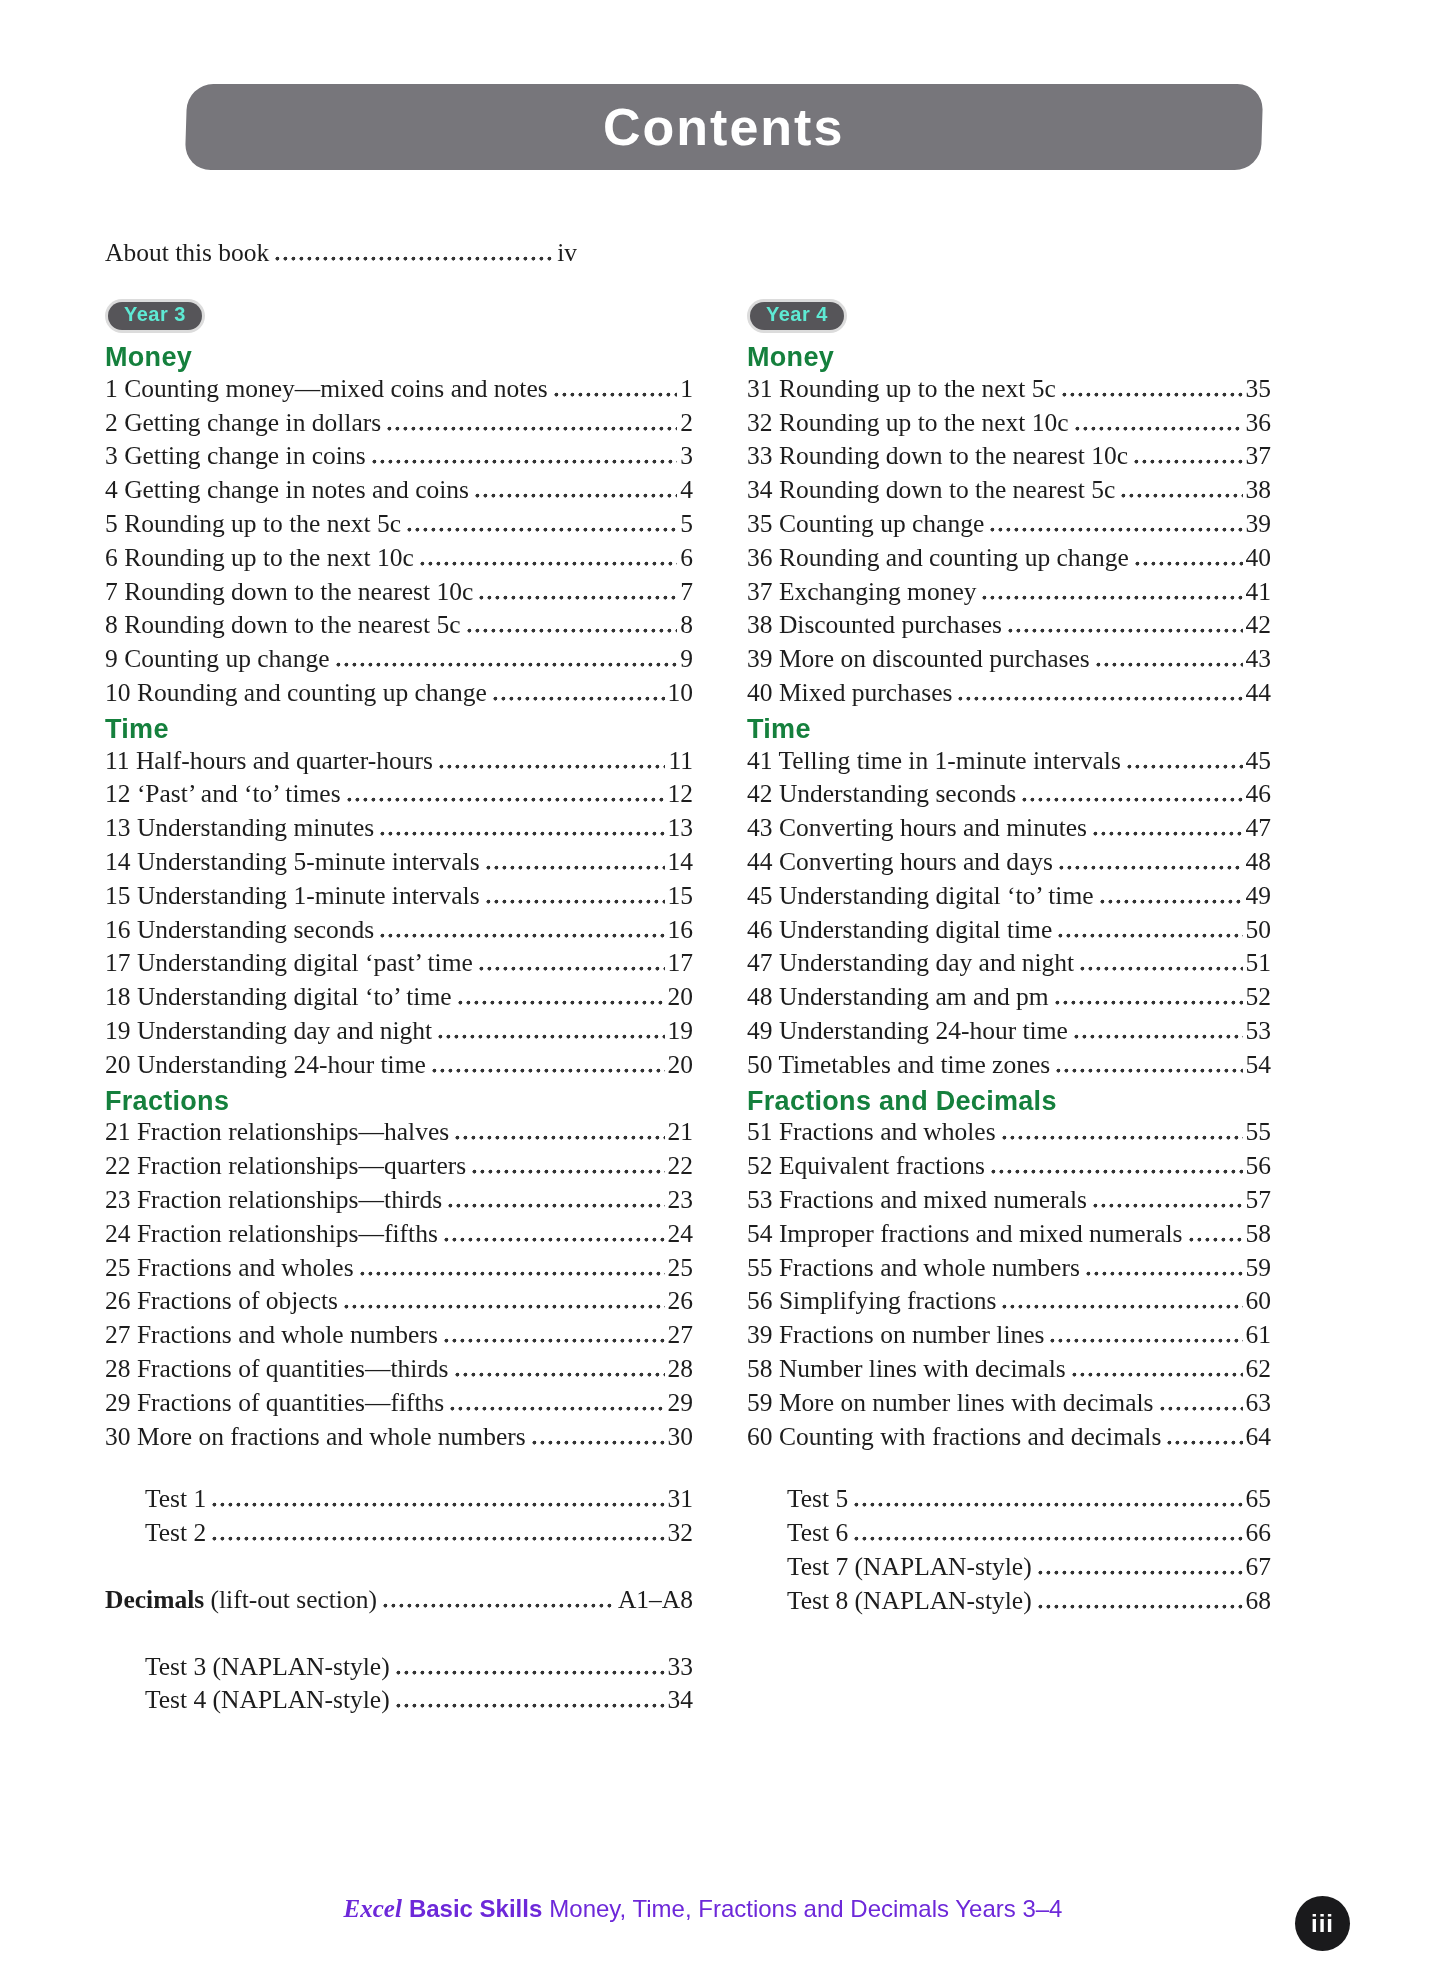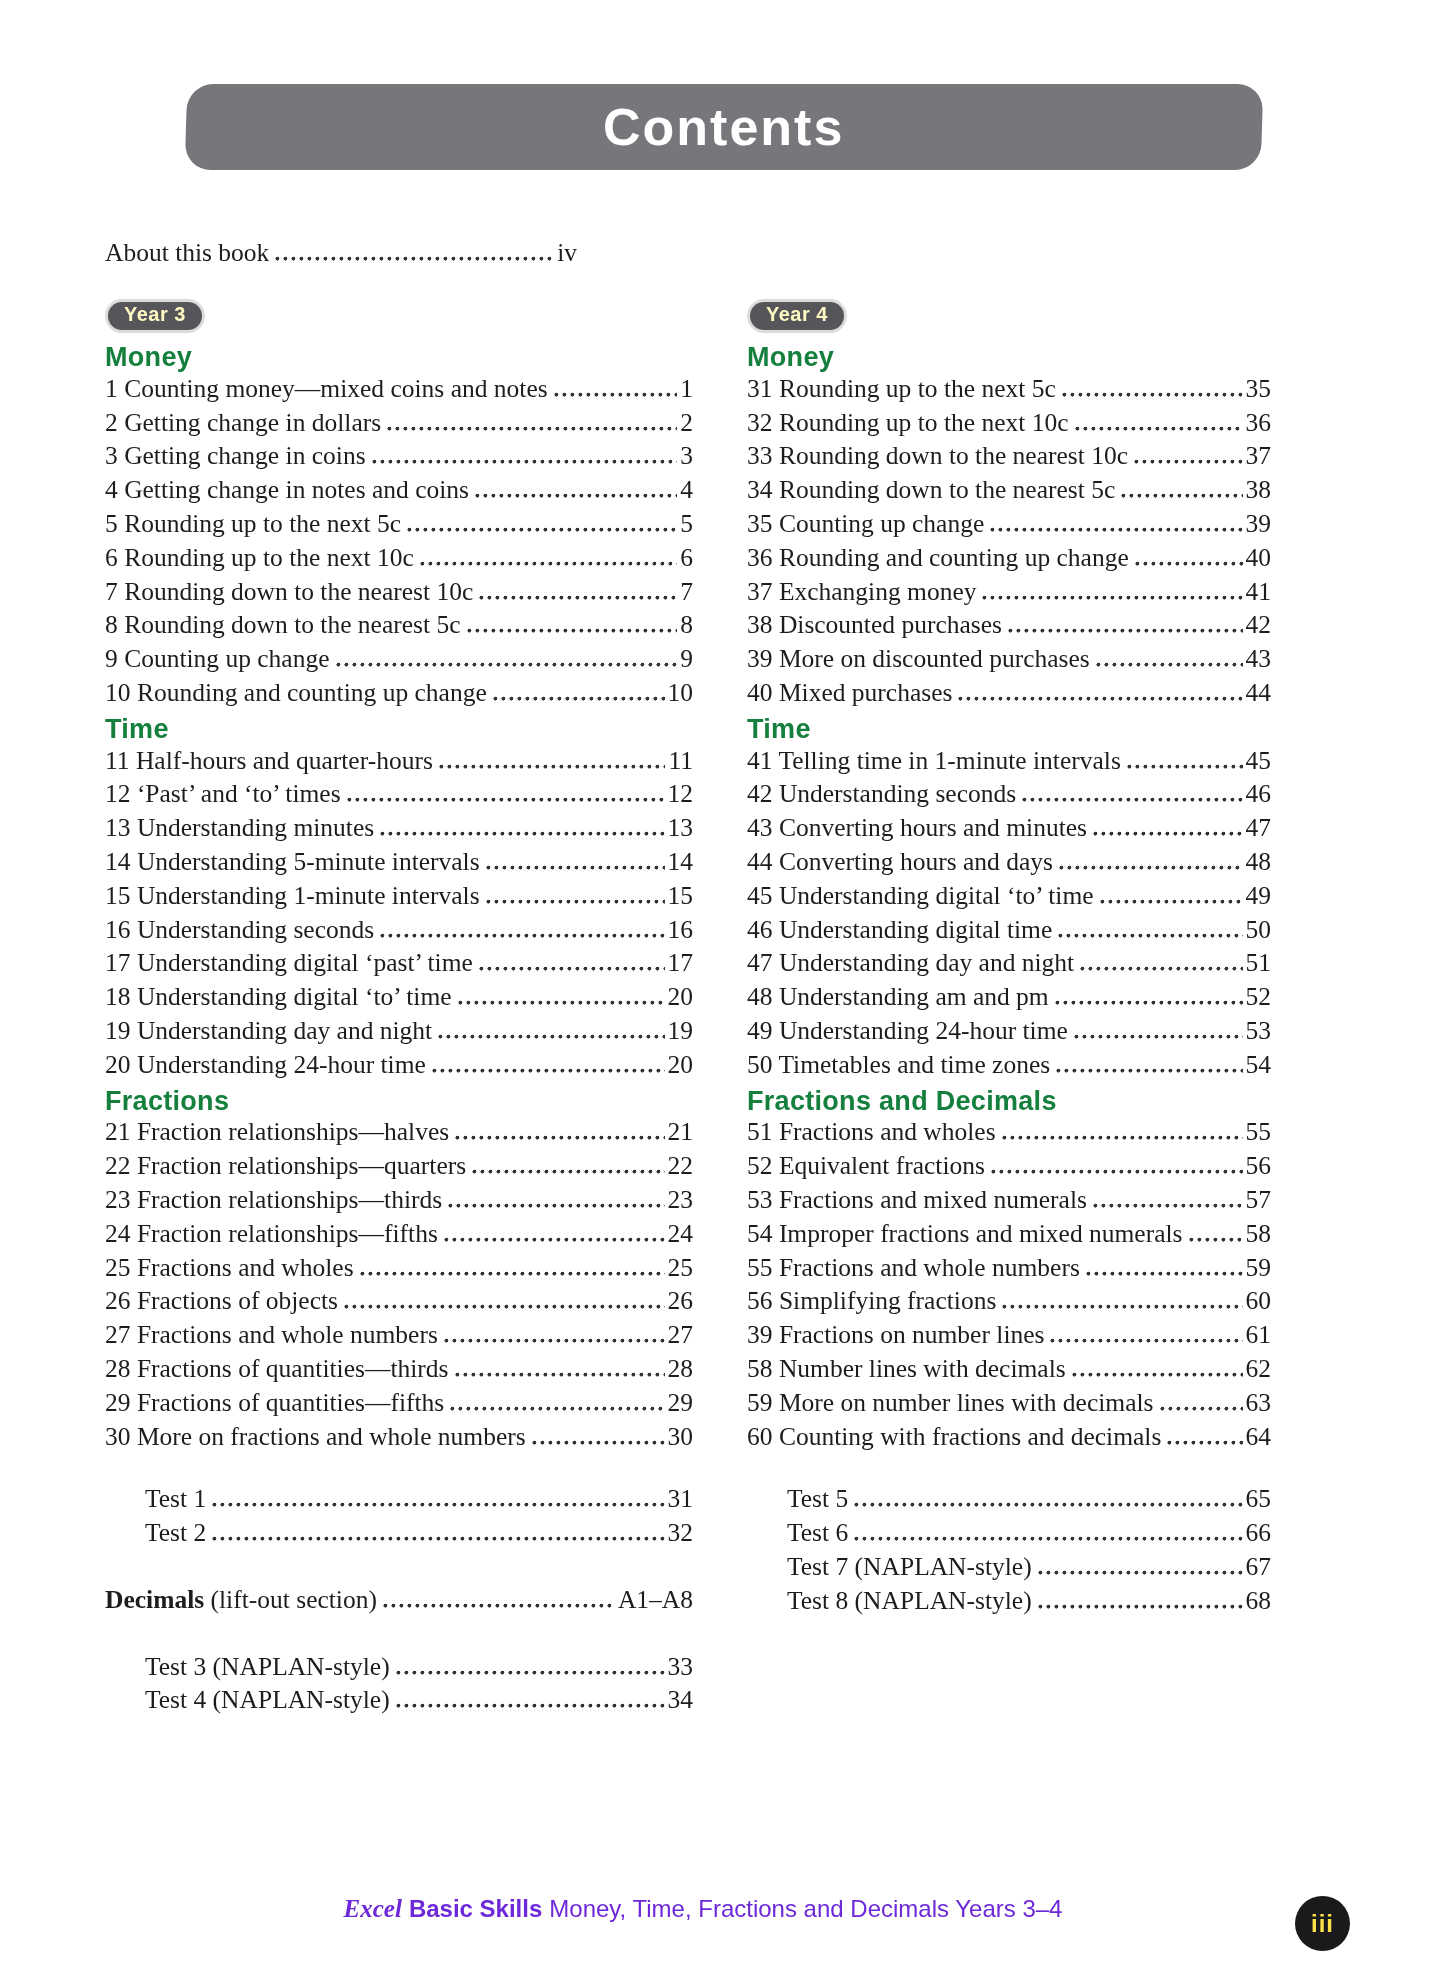--- a/index.html
+++ b/index.html
@@ -26,37 +26,37 @@
 
   
   .about-line{position:absolute;left:105px;top:238px;width:472px}
 
   
   .col{position:absolute;top:299px}
   .col-left{left:105px;width:588px}
   .col-right{left:747px;width:524px}
 
   .year-badge{display:block;width:fit-content;font-family:"Liberation Sans",sans-serif;
-          font-weight:bold;font-size:20px;color:#fef9c3;background:#565559;
+          font-weight:bold;font-size:20px;color:#5eead4;background:#565559;
           padding:1px 16px 4px;border-radius:16px;box-shadow:0 0 0 3px #dcdcdc;
           margin:3px 0 10px 3px;letter-spacing:.5px}
   .sec-heading{height:33.8px;line-height:34px;font-family:"Liberation Sans",sans-serif;
           font-weight:bold;font-size:27px;color:#15803d;letter-spacing:.3px}
 
   .block{margin-top:33px}
   .toc-row + .block{margin-top:29px}
 
   
   .footer{position:absolute;top:1895px;left:0;width:1406px;text-align:center;
           font-family:"Liberation Sans",sans-serif;font-size:24px;color:#6d28d9;white-space:nowrap}
   .f-excel{font-family:"Liberation Serif",serif;font-weight:bold;font-style:italic;
           font-size:25px;margin-right:7px}
   .f-bold{font-weight:bold;margin-right:7px}
   .page-badge{position:absolute;left:1295px;top:1896px;width:55px;height:55px;border-radius:50%;
-          background:#1a1a1c;color:#fde047;display:flex;align-items:center;justify-content:center;
+          background:#1a1a1c;color:#ffffff;display:flex;align-items:center;justify-content:center;
           font-family:"Liberation Sans",sans-serif;font-weight:bold;font-size:24px;letter-spacing:1px}
 </style>
 </head>
 <body>
 
 <div class="page">
 
   <div class="banner">
     <span class="banner-text">Contents</span>
   </div>

